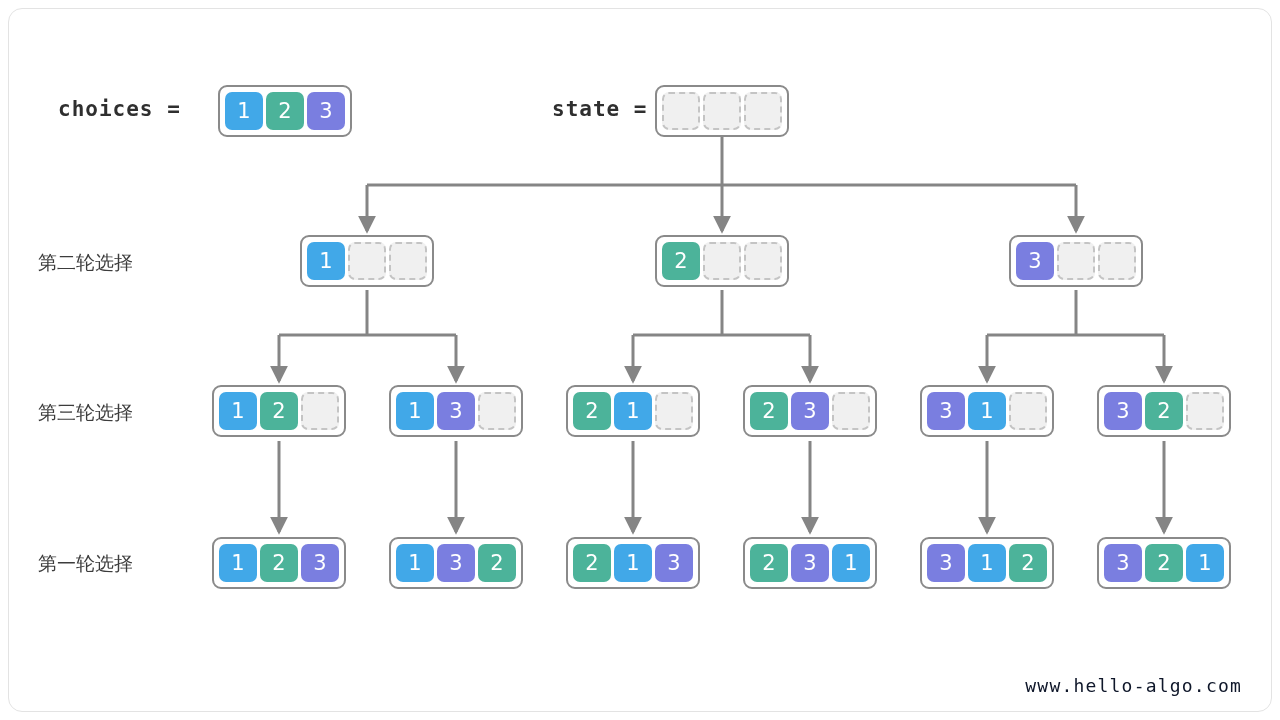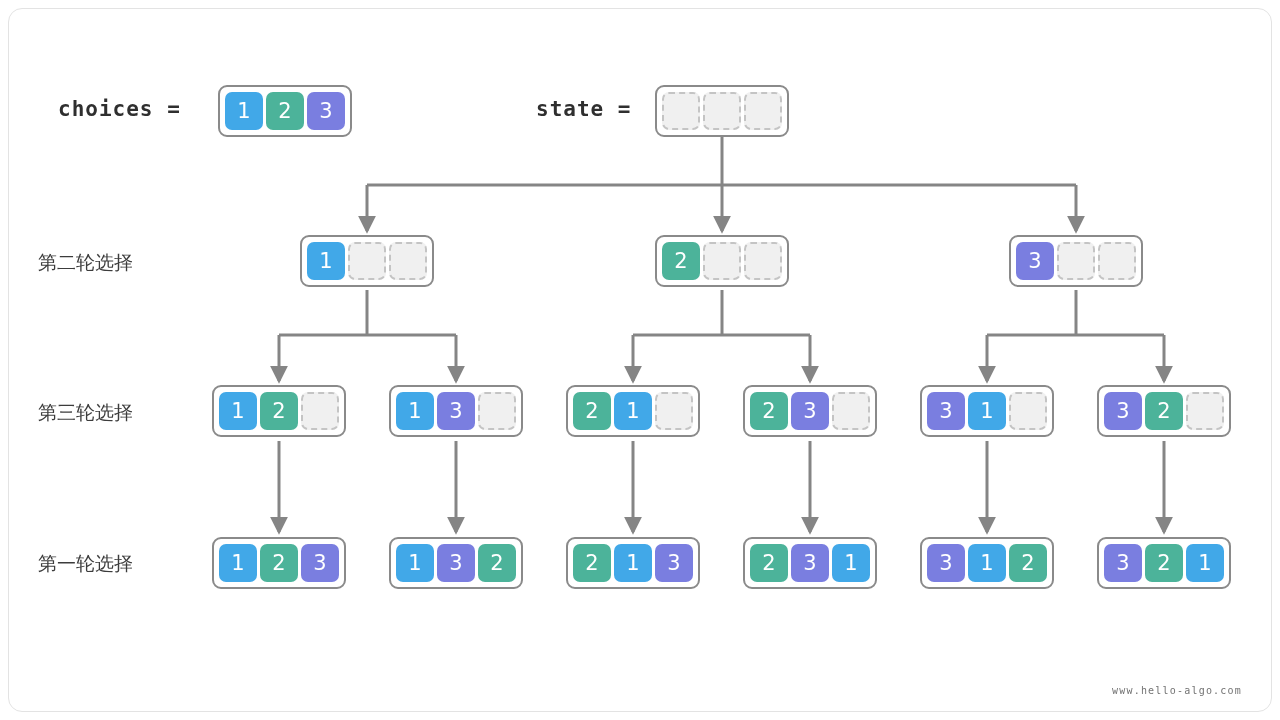--- a/index.html
+++ b/index.html
@@ -42,22 +42,22 @@
     font-family: "DejaVu Sans", "Liberation Sans", sans-serif;
     font-size: 19px;
     color: #3c3c3c;
     white-space: nowrap;
   }
   .watermark {
     position: absolute;
     right: 38px;
     bottom: 24px;
     font-family: "DejaVu Sans Mono", "Liberation Mono", monospace;
-    font-size: 10px;
-    color: #737373;
+    font-size: 18px;
+    color: #0f172a;
     letter-spacing: 1.2px;
     white-space: nowrap;
   }
 
   
   .node {
     position: absolute;
     display: flex;
     flex-direction: row;
     align-items: center;
@@ -136,21 +136,21 @@
       <path d="M 456 441 L 456 532" marker-end="url(#arrow)"></path>
       <path d="M 633 441 L 633 532" marker-end="url(#arrow)"></path>
       <path d="M 810 441 L 810 532" marker-end="url(#arrow)"></path>
       <path d="M 987 441 L 987 532" marker-end="url(#arrow)"></path>
       <path d="M 1164 441 L 1164 532" marker-end="url(#arrow)"></path>
     </g>
   </svg>
 
   <div class="mono-label" style="left:58px; top:97px;">choices =</div>
 
-  <div class="mono-label" style="left:536px; top:97px;">state =</div>
+  <div class="mono-label" style="left:552px; top:97px;">state =</div>
 
   <div class="row-label" style="left:38px; top:250px;">第二轮选择</div>
   <div class="row-label" style="left:38px; top:400px;">第三轮选择</div>
   <div class="row-label" style="left:38px; top:551px;">第一轮选择</div>
 
   <div id="nodes">
       <div class="node" style="left: 218px; top: 85px;">
         <div class="cell" style="background: rgb(65, 168, 232);">1</div>
         <div class="cell" style="background: rgb(76, 179, 154);">2</div>
         <div class="cell" style="background: rgb(122, 126, 224);">3</div>

